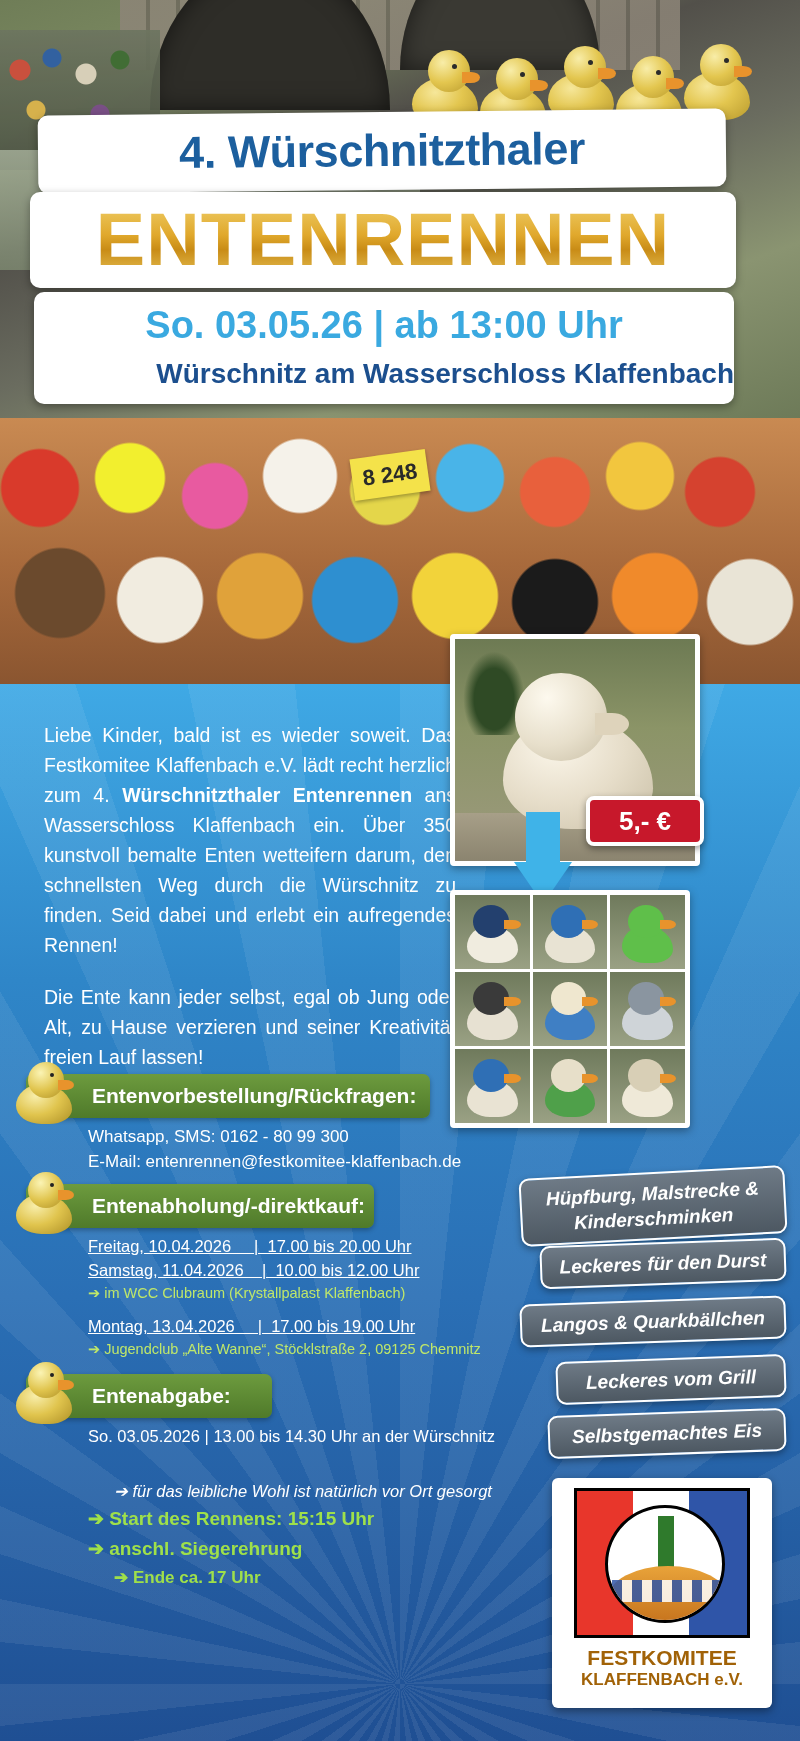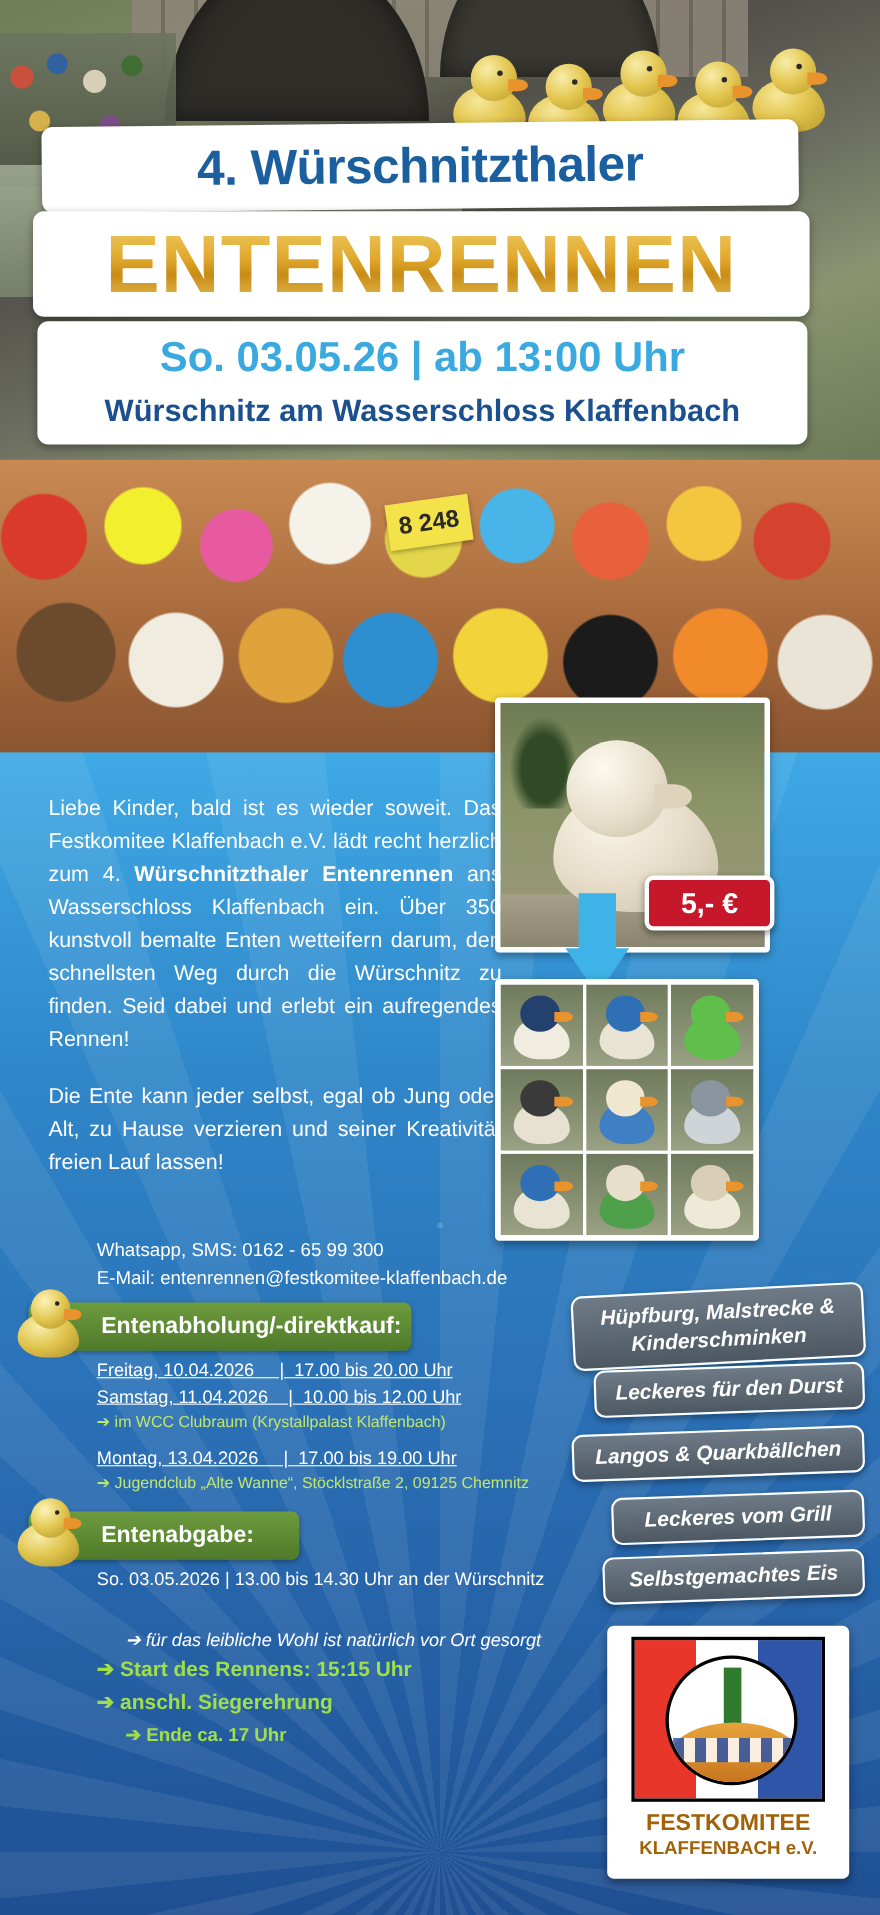--- a/index.html
+++ b/index.html
@@ -131,21 +131,21 @@
     position:absolute; left:34px; top:292px; width:700px; height:112px;
     background:#ffffff; border-radius:10px;
     box-shadow:0 3px 8px rgba(0,0,0,.35);
     padding-top:6px;
   }
   .hdr3 .line1 {
     display:block; text-align:center;
     font-size:38px; font-weight:bold; color:#3aa9e0; line-height:54px;
   }
   .hdr3 .line2 {
-    display:block; text-align:center;
+    display:block; text-align:right;
     font-size:28px; font-weight:bold; color:#1c4f8e; line-height:44px;
   }
 
   
   .body-blue {
     position:absolute; left:0; top:684px; width:800px; height:1057px;
     background:
       radial-gradient(circle at 400px 430px, rgba(255,255,255,.18) 0 2px, transparent 3px),
       repeating-conic-gradient(from 0deg at 400px 1000px, rgba(255,255,255,.07) 0deg 6deg, rgba(255,255,255,0) 6deg 12deg),
       linear-gradient(180deg,#3fa9e5 0%,#2f86c8 28%,#2a6fb5 58%,#1f4f93 100%);
@@ -474,22 +474,31 @@
         <div class="gh" style="background:#e7dfc9"></div>
         <div class="gbk"></div>
     </div>
     <div class="g-cell">
       <div class="gb" style="background:#efe9d8"></div>
         <div class="gh" style="background:#d8cfb6"></div>
         <div class="gbk"></div>
     </div>
   </div>
 
+  <div class="pill pill1">
+    <div class="pill-duck">
+      <div class="pb"></div>
+        <div class="ph"></div>
+        <div class="pbk"></div>
+        <div class="pe"></div>
+    </div>
+    <span>Entenvorbestellung/Rückfragen:</span>
+  </div>
   <div class="contact">
-    <div>Whatsapp, SMS: 0162 - 65 99 300</div>
+    <div>Whatsapp, SMS: 0162 - 80 99 300</div>
     <div>E-Mail: entenrennen@festkomitee-klaffenbach.de</div>
   </div>
 
   <div class="pill pill2">
     <div class="pill-duck">
       <div class="pb"></div>
         <div class="ph"></div>
         <div class="pbk"></div>
         <div class="pe"></div>
     </div>

